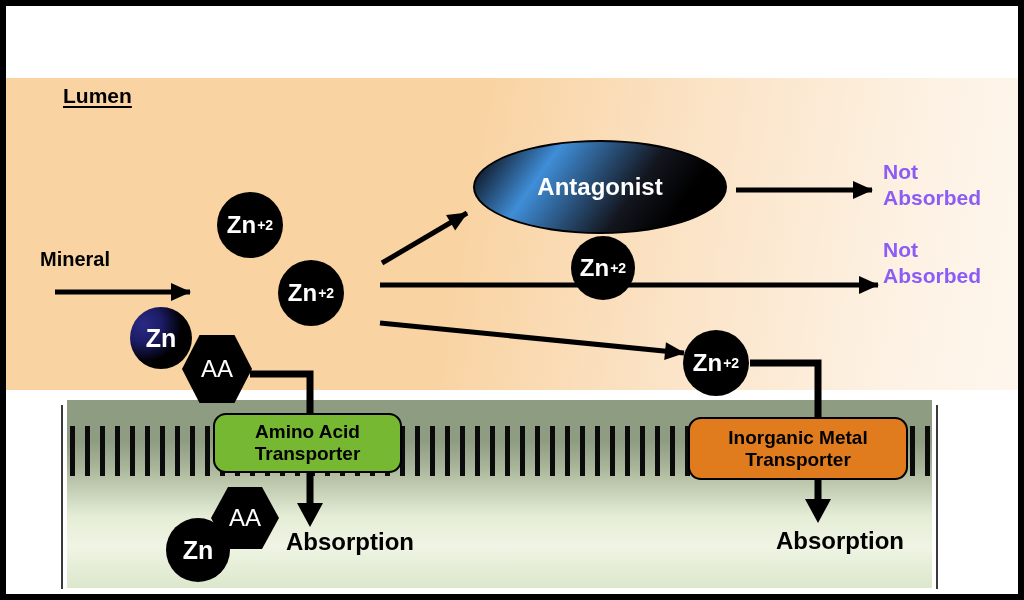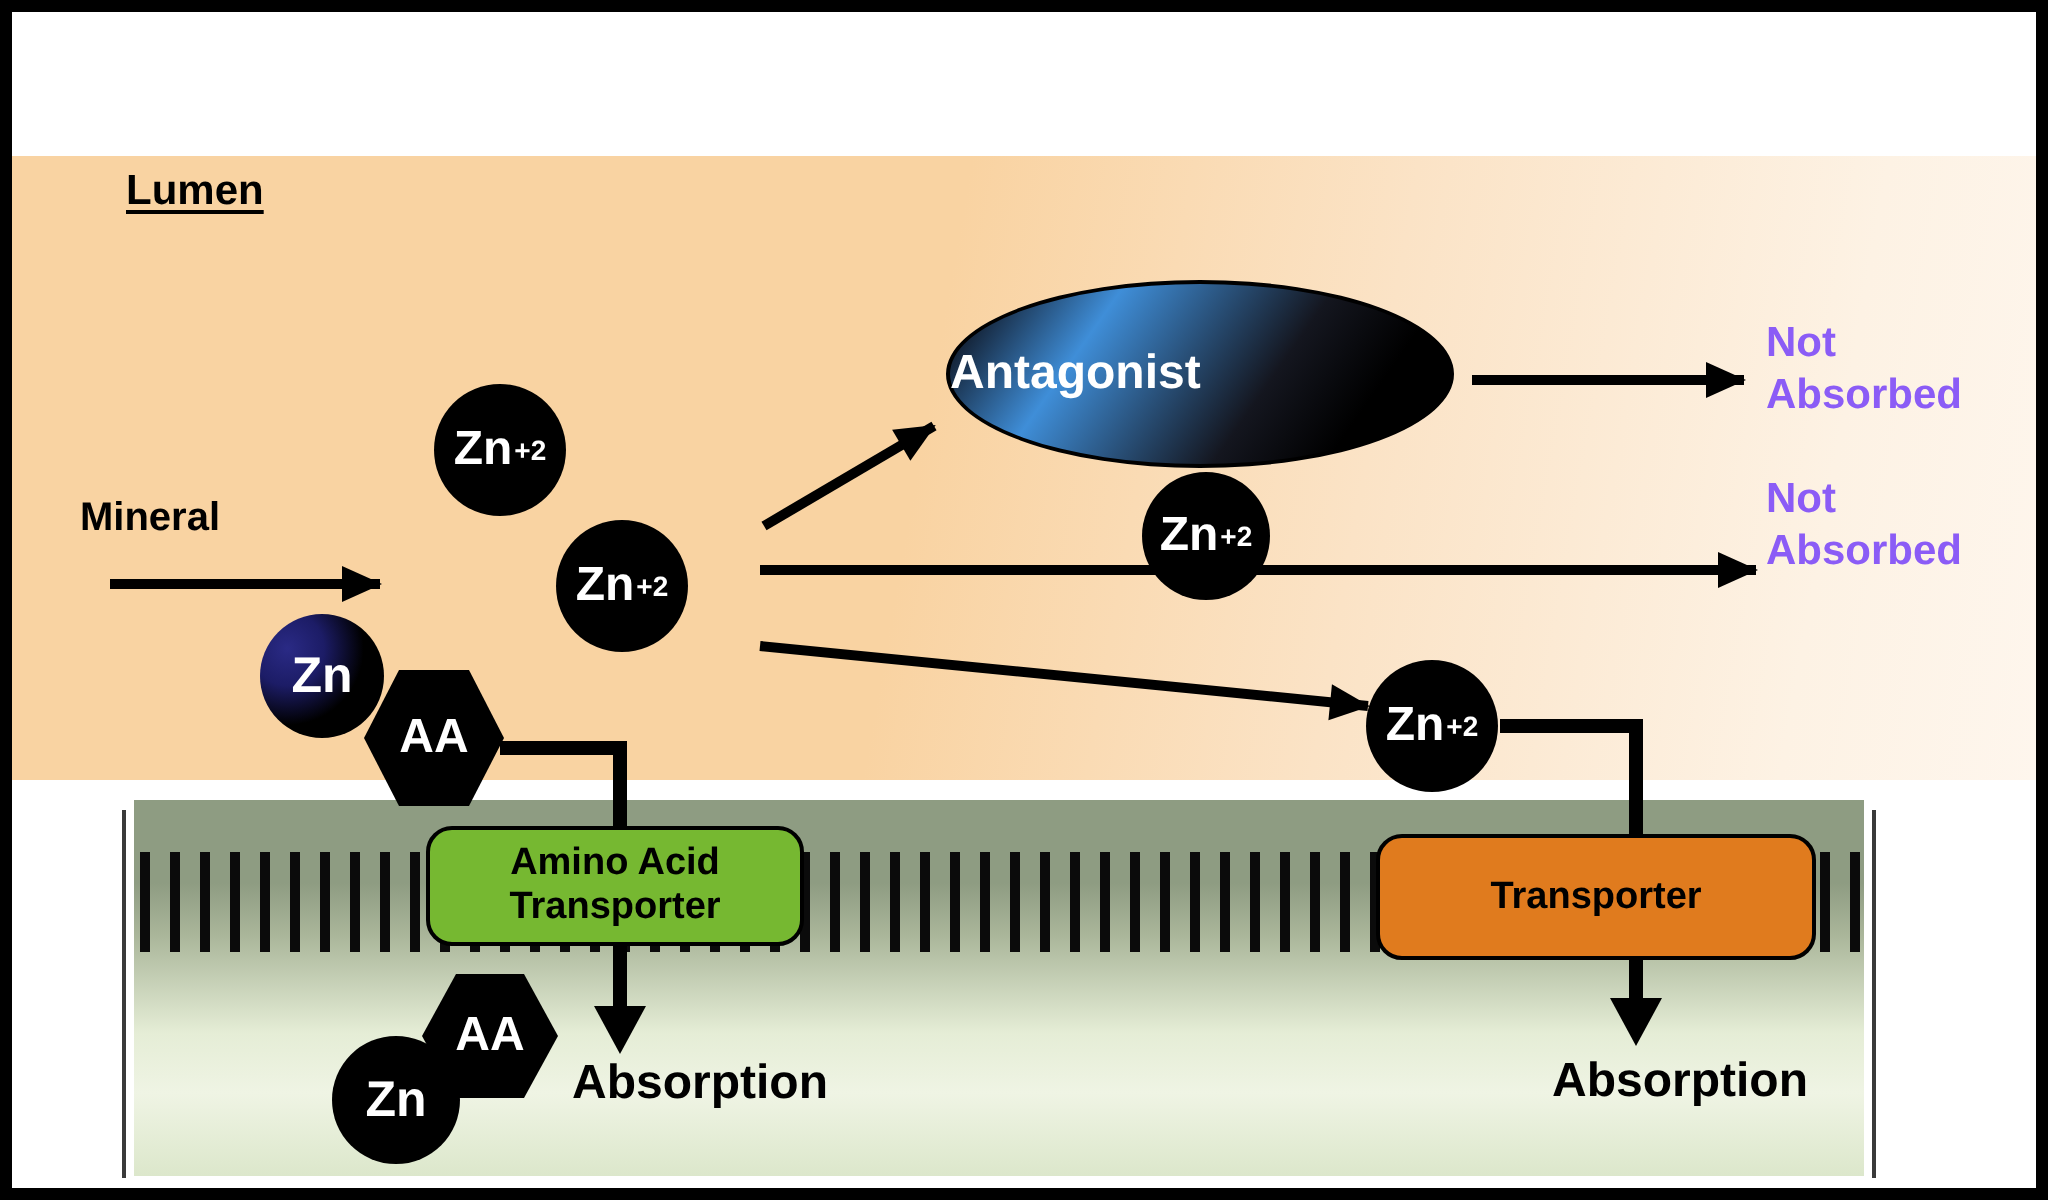--- a/index.html
+++ b/index.html
@@ -57,32 +57,32 @@
     background:radial-gradient(circle at 22% 28%,#2a2a85 0%,#1c1c66 28%,#000 58%);
     color:#fff; font-weight:bold; font-size:25px;
     display:flex; align-items:center; justify-content:center;
   }
   #zn-free {
     left:160px; top:512px; width:64px; height:64px; border-radius:50%;
     background:#000; color:#fff; font-weight:bold; font-size:25px;
     display:flex; align-items:center; justify-content:center;
   }
   .aa-hex {
-    background:#000; color:#fff; font-weight:bold; font-size:24px;
+    background:#000; color:#fff; font-weight:normal; font-size:24px;
     display:flex; align-items:center; justify-content:center;
     clip-path:polygon(25% 0,75% 0,100% 50%,75% 100%,25% 100%,0 50%);
   }
   #aa-hex-top { left:176px; top:329px; width:70px; height:68px; }
   #aa-hex-bottom { left:205px; top:481px; width:68px; height:62px; }
   #antagonist {
     left:467px; top:134px; width:254px; height:94px; border-radius:50%;
     border:2px solid #000;
     background:linear-gradient(125deg,#0a0a12 4%,#3f8ed8 28%,#14161f 62%,#000 80%);
     color:#fff; font-weight:bold; font-size:24px;
-    display:flex; align-items:center; 
+    display:flex; align-items:center; justify-content:center;
   }
   #arrow-layer { left:0; top:0; width:1012px; height:588px; }
 </style>
 </head>
 <body>
 
 <div id="frame">
 
   <div class="abs" id="lumen-bg"></div>
   <div class="abs" id="enterocyte-bg"></div>
@@ -105,20 +105,21 @@
     <polygon points="291,497 317,497 304,521" fill="#000"></polygon>
     <polyline points="744,357 812,357 812,496" fill="none" stroke="#000" stroke-width="7"></polyline>
     <polygon points="799,493 825,493 812,517" fill="#000"></polygon>
   </svg>
 
   <div class="abs transporter" id="amino-box">
     <span>Amino Acid</span>
     <span>Transporter</span>
   </div>
   <div class="abs transporter" id="inorganic-box">
+    <span>Inorganic Metal</span>
     <span>Transporter</span>
   </div>
 
   <div class="abs" id="antagonist">
     <span>Antagonist</span>
   </div>
 
   <div class="abs zn-ion" id="zn-ion-1">
     <span>Zn</span>
       <sup>+2</sup>

